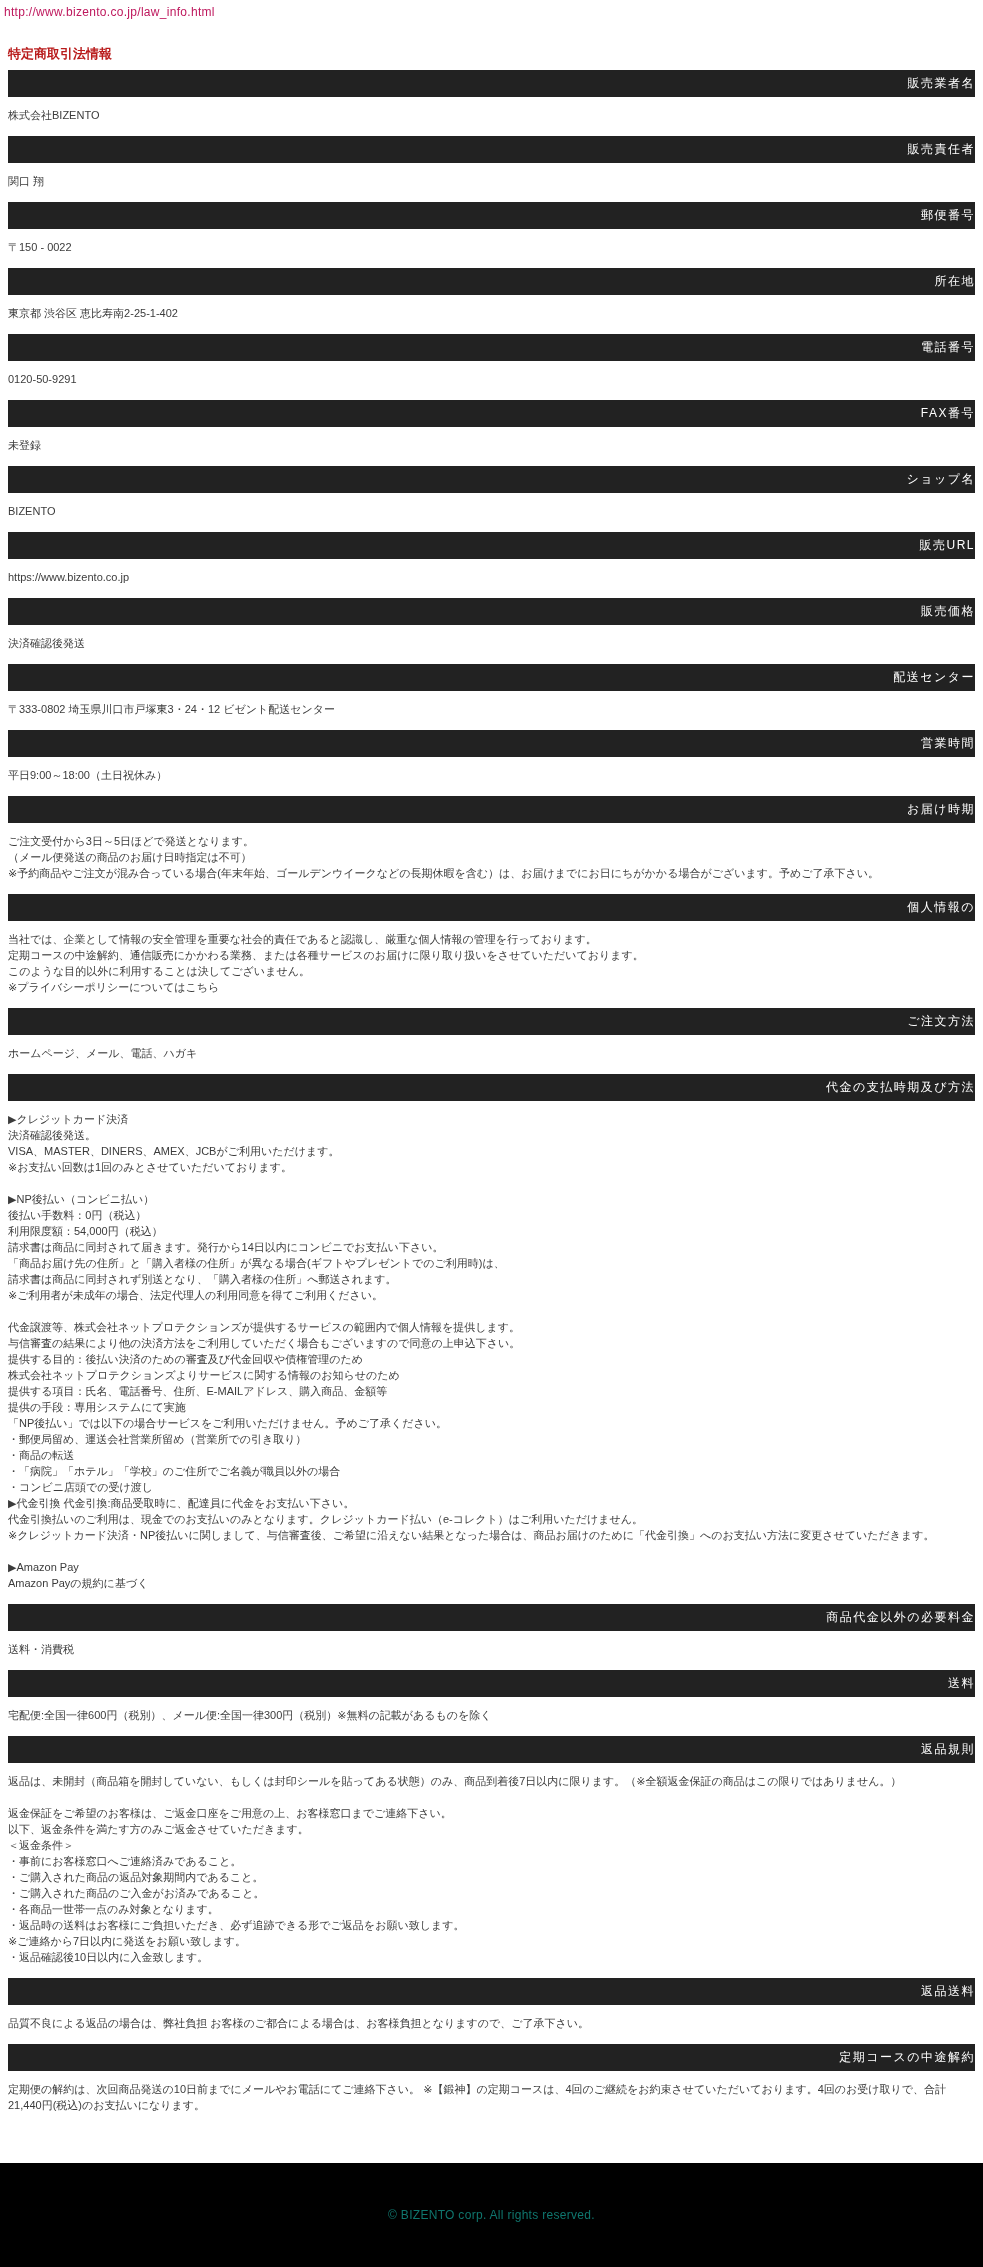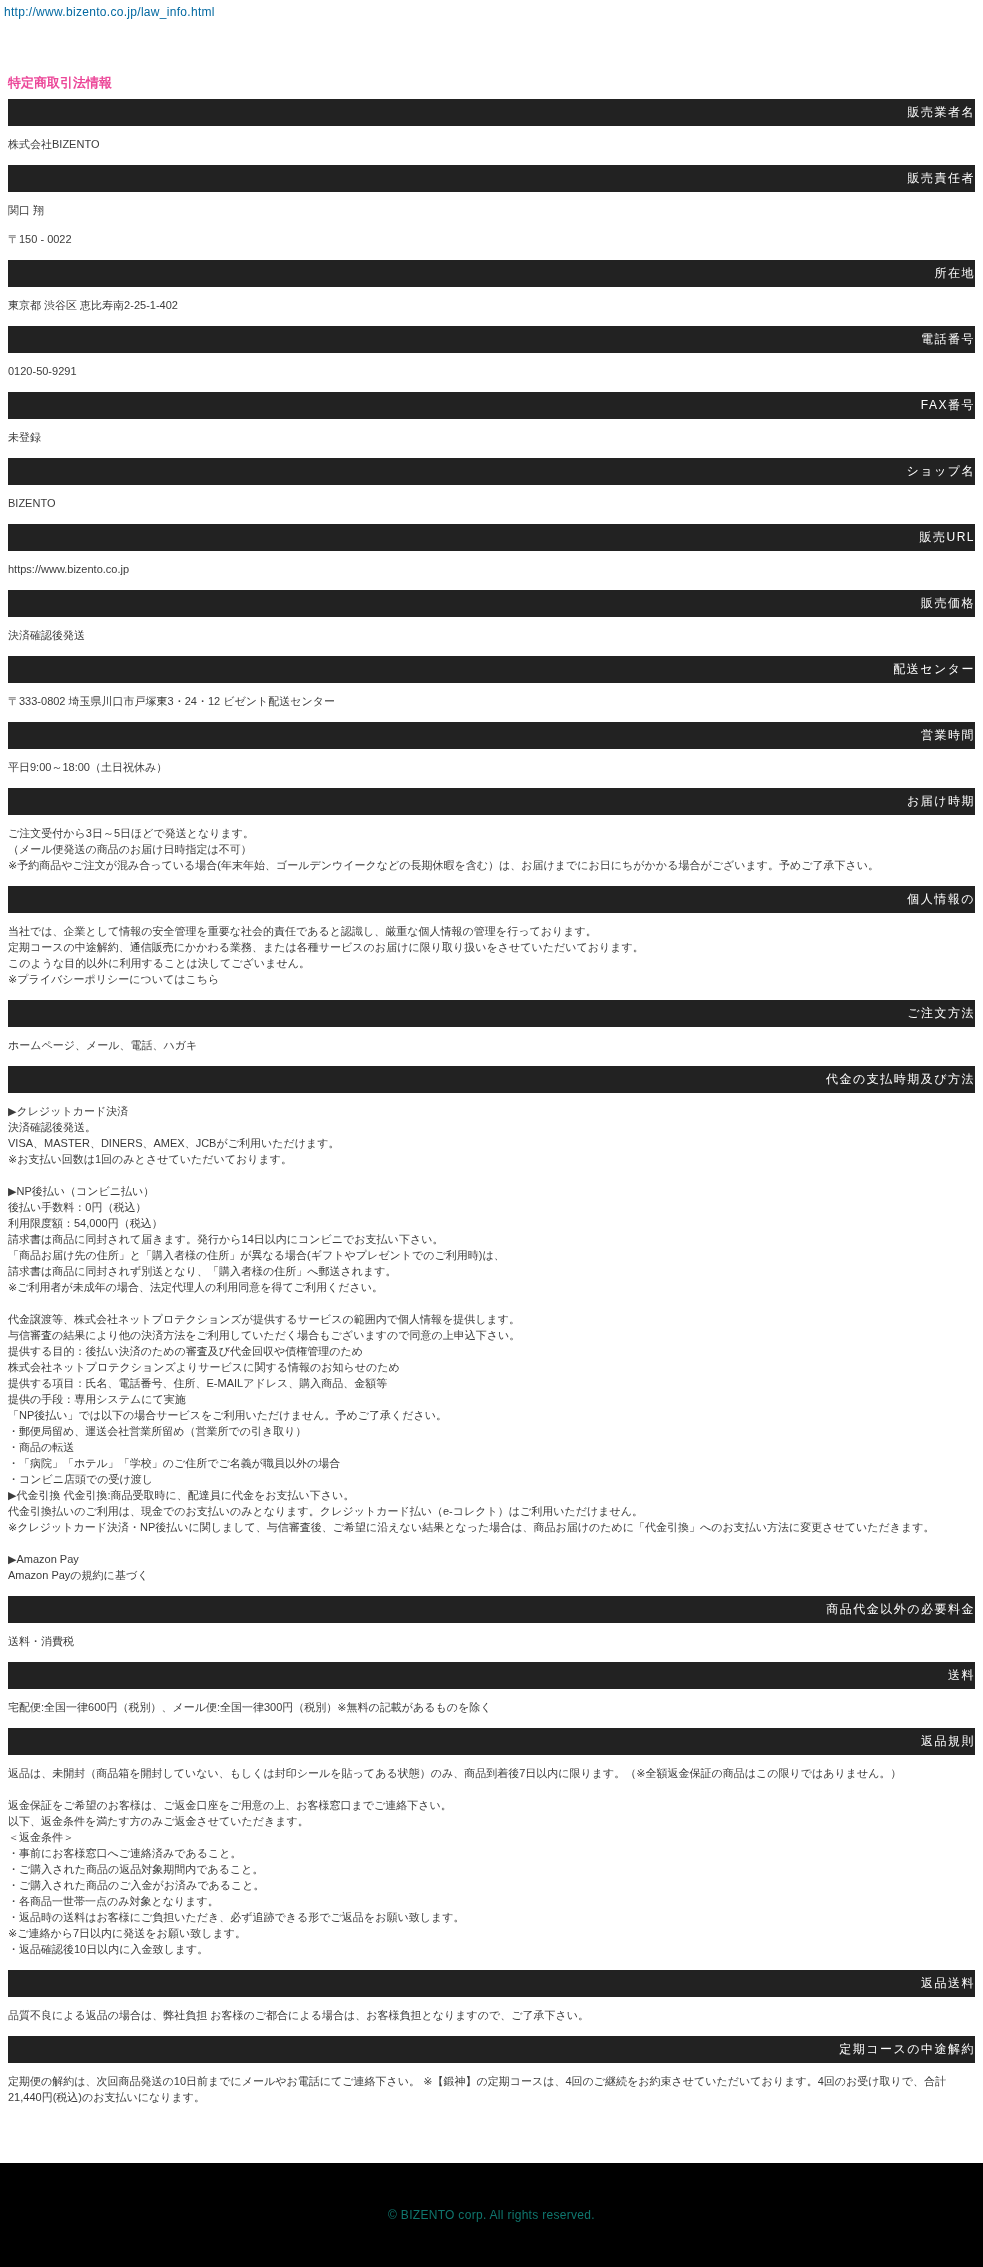--- a/index.html
+++ b/index.html
@@ -10,29 +10,29 @@
   }
   .page {
     width: 983px;
     min-height: 2267px;
     display: flex;
     flex-direction: column;
     box-sizing: border-box;
   }
   .url-line {
     font-size: 12px;
-    color: #0369a1;
+    color: #be185d;
     padding: 5px 0 0 4px;
     letter-spacing: 0.3px;
   }
   .page-title {
     font-size: 13px;
     font-weight: bold;
-    color: #ec4899;
-    margin: 55px 0 7px 8px;
+    color: #b91c1c;
+    margin: 26px 0 7px 8px;
   }
   .bar {
     height: 27px;
     margin: 0 8px;
     background: #222222;
     color: #ffffff;
     font-size: 12px;
     letter-spacing: 1.5px;
     display: flex;
     align-items: center;
@@ -67,20 +67,23 @@
 
   <div id="sections">
       <div class="bar">
         <span>販売業者名</span>
       </div>
       <div class="sec-body">株式会社BIZENTO</div>
       <div class="bar">
         <span>販売責任者</span>
       </div>
       <div class="sec-body">関口 翔</div>
+      <div class="bar">
+        <span>郵便番号</span>
+      </div>
       <div class="sec-body">〒150 - 0022</div>
       <div class="bar">
         <span>所在地</span>
       </div>
       <div class="sec-body">東京都 渋谷区 恵比寿南2-25-1-402</div>
       <div class="bar">
         <span>電話番号</span>
       </div>
       <div class="sec-body">0120-50-9291</div>
       <div class="bar">

